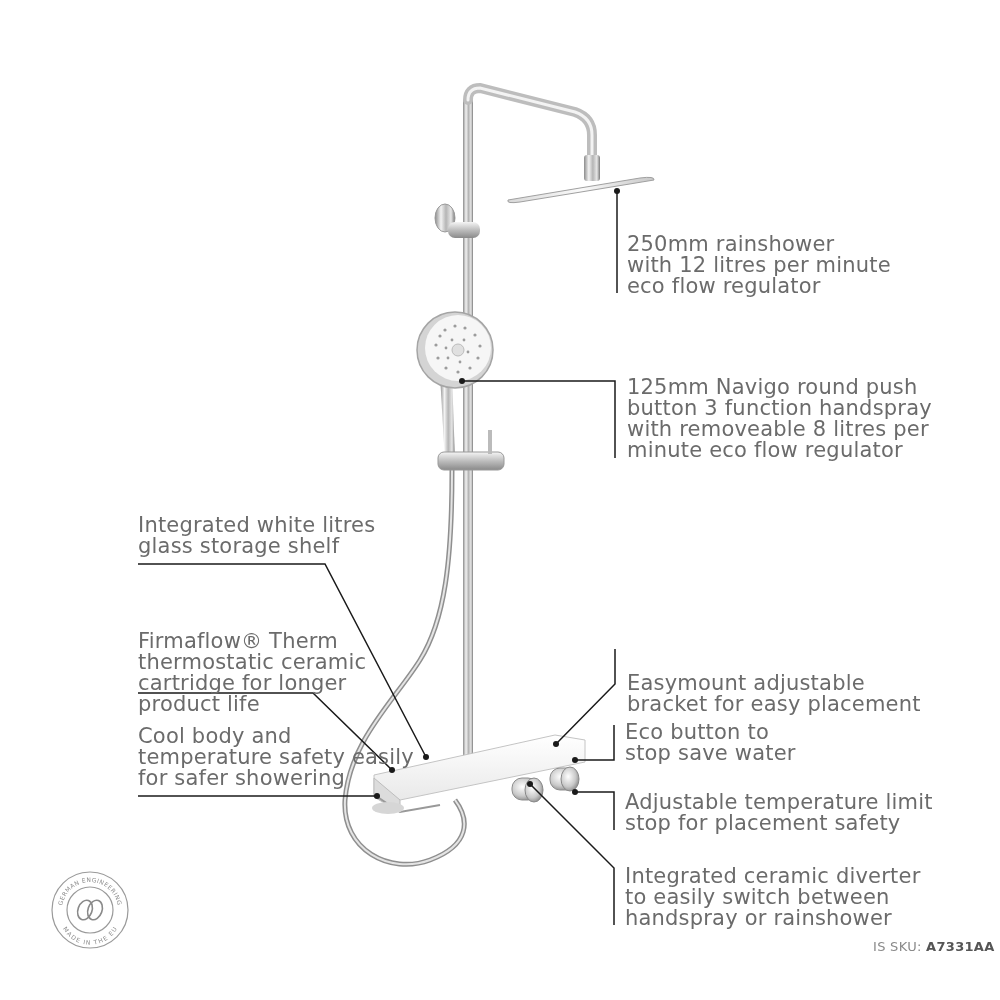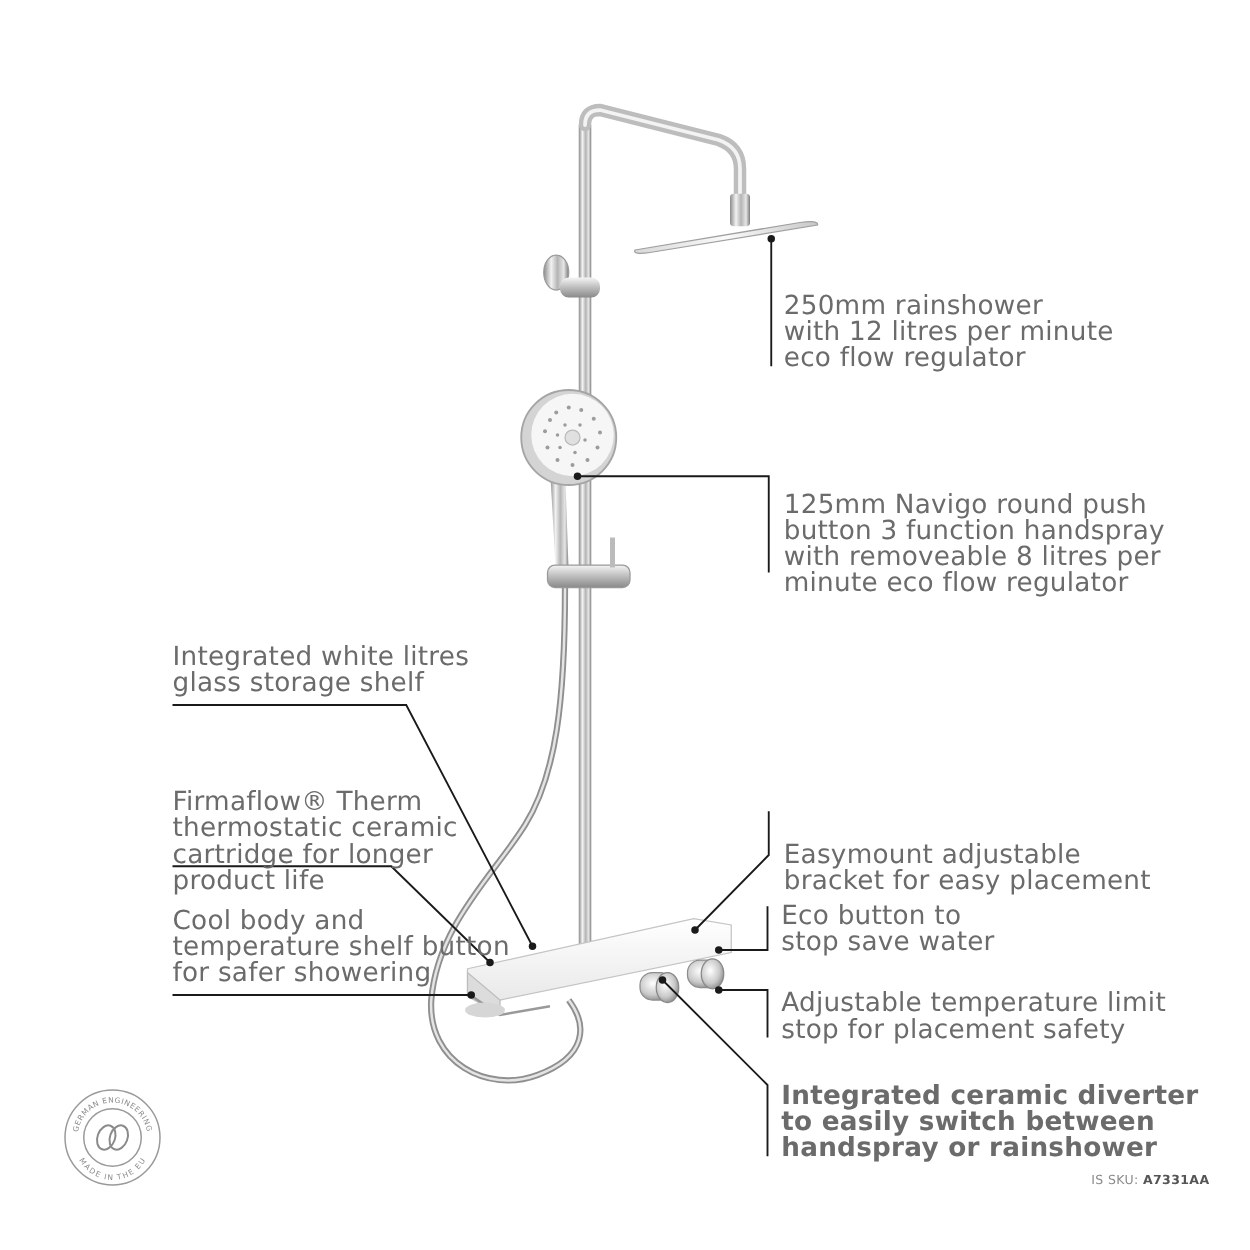--- a/index.html
+++ b/index.html
@@ -1,21 +1,21 @@
 <!DOCTYPE html>
 <html><head>
   <meta charset="utf-8">
   <style>
     html, body { margin: 0; padding: 0; background: #ffffff; }
     body { width: 1000px; height: 1000px; position: relative; overflow: hidden;
            font-family: "DejaVu Sans", sans-serif; }
     .callout { position: absolute; color: #6b6b6b; font-size: 21px; line-height: 21px;
                letter-spacing: 0.2px; white-space: pre-line; }
     #diagram { position: absolute; left: 0; top: 0; }
-    .sku { position: absolute; left: 873px; top: 939px; font-size: 10px; color: #8a8a8a;
+    .sku { position: absolute; left: 873px; top: 939px; font-size: 13px; color: #8a8a8a;
            letter-spacing: 0.3px; }
     .sku b { color: #555; font-weight: bold; }
     .badge { position: absolute; left: 50px; top: 870px; width: 80px; height: 80px; }
   </style>
 </head>
 <body>
 
 <svg id="diagram" width="1000" height="1000" viewBox="0 0 1000 1000">
   <defs>
     <linearGradient id="chromeV" x1="0" x2="1" y1="0" y2="0">
@@ -145,40 +145,40 @@
     <circle cx="556" cy="744" r="3"></circle>
     <circle cx="575" cy="760" r="3"></circle>
     <circle cx="575" cy="792" r="3"></circle>
     <circle cx="530" cy="784" r="3"></circle>
   </g>
 </svg>
 
 <div class="callout" style="left:627px; top:234px;">250mm rainshower
 with 12 litres per minute
 eco flow regulator</div>
-<div class="callout" style="left:627px; top:377px;margin-top:16px;">125mm Navigo round push
+<div class="callout" style="left:627px; top:377px;">125mm Navigo round push
 button 3 function handspray
 with removeable 8 litres per
 minute eco flow regulator</div>
 <div class="callout" style="left:138px; top:515px;">Integrated white litres
 glass storage shelf</div>
 <div class="callout" style="left:138px; top:603px;margin-top:28px;">Firmaflow® Therm
 thermostatic ceramic
 cartridge for longer
 product life</div>
 <div class="callout" style="left:138px; top:726px;">Cool body and
-temperature shelf button
+temperature safety easily
 for safer showering</div>
 <div class="callout" style="left:627px; top:673px;">Easymount adjustable
 bracket for easy placement</div>
 <div class="callout" style="left:625px; top:722px;">Eco button to
 stop save water</div>
 <div class="callout" style="left:625px; top:792px;">Adjustable temperature limit
 stop for placement safety</div>
-<div class="callout" style="left:625px; top:866px;font-weight:bold;">Integrated ceramic diverter
+<div class="callout" style="left:625px; top:866px;">Integrated ceramic diverter
 to easily switch between
 handspray or rainshower</div>
 
 <svg class="badge" viewBox="0 0 80 80">
   <defs>
     <path id="arcTop" d="M12 40 A28 28 0 0 1 68 40"></path>
     <path id="arcBot" d="M14 44 A26 26 0 0 0 66 44"></path>
   </defs>
   <circle cx="40" cy="40" r="38" fill="none" stroke="#9a9a9a" stroke-width="1.2"></circle>
   <circle cx="40" cy="40" r="23" fill="none" stroke="#9a9a9a" stroke-width="1.2"></circle>

